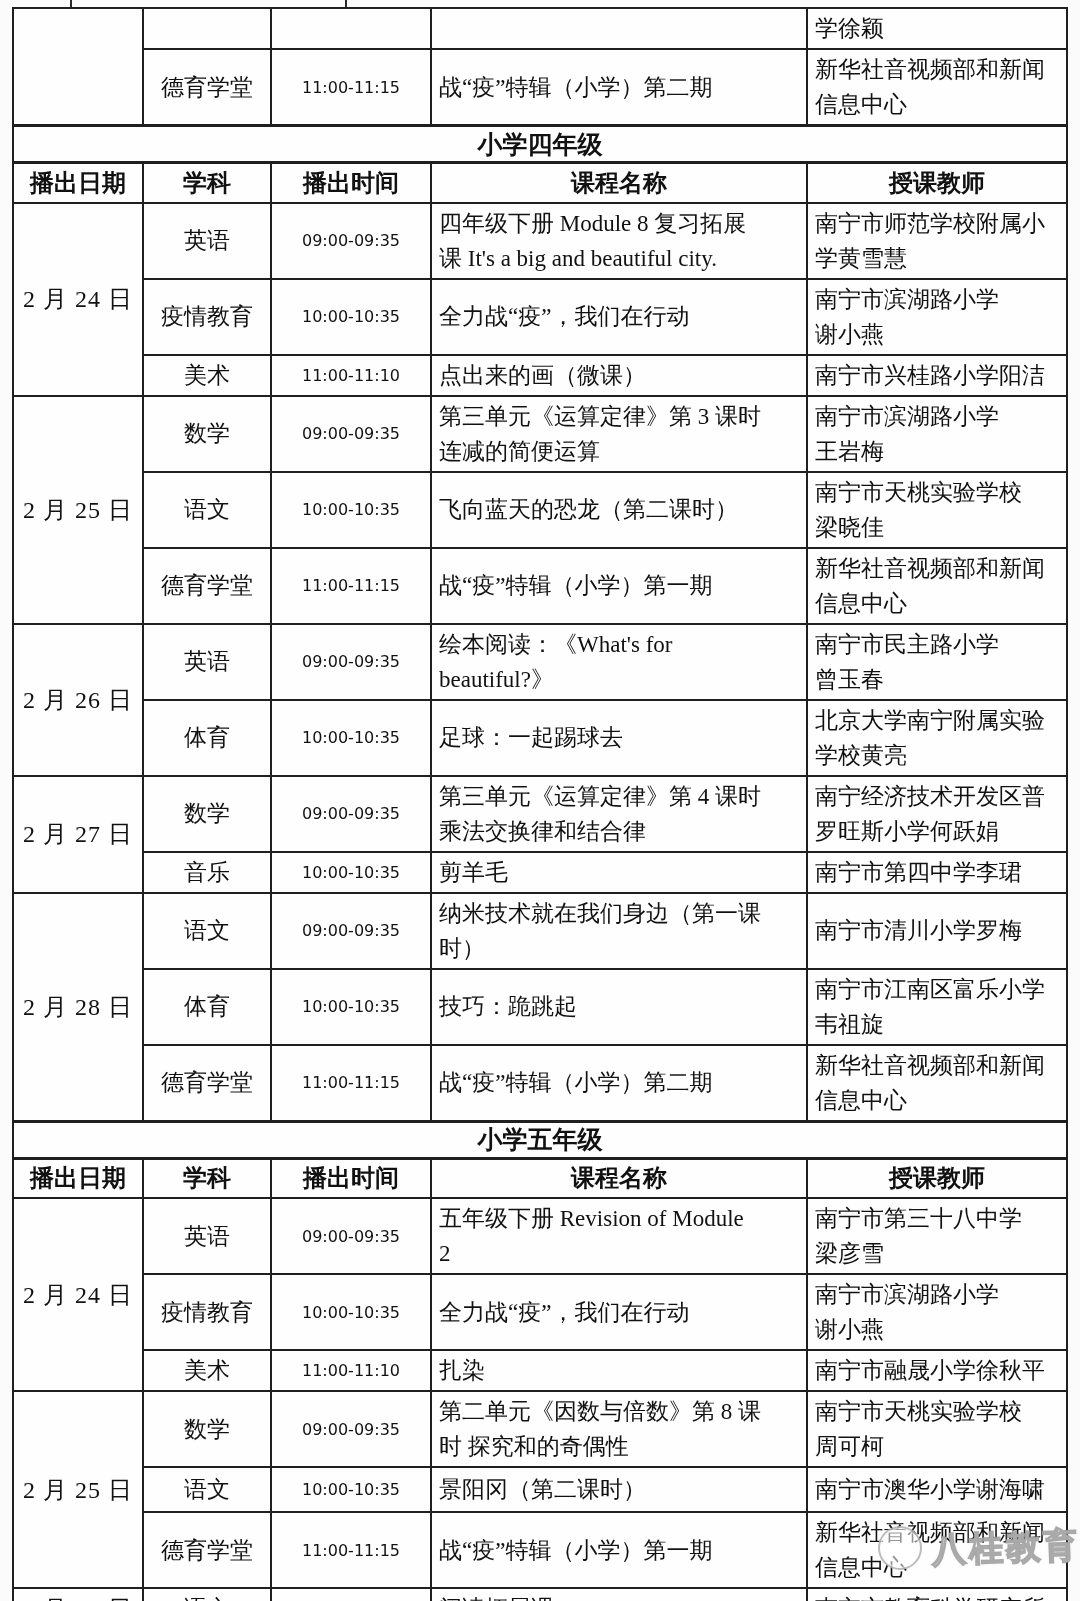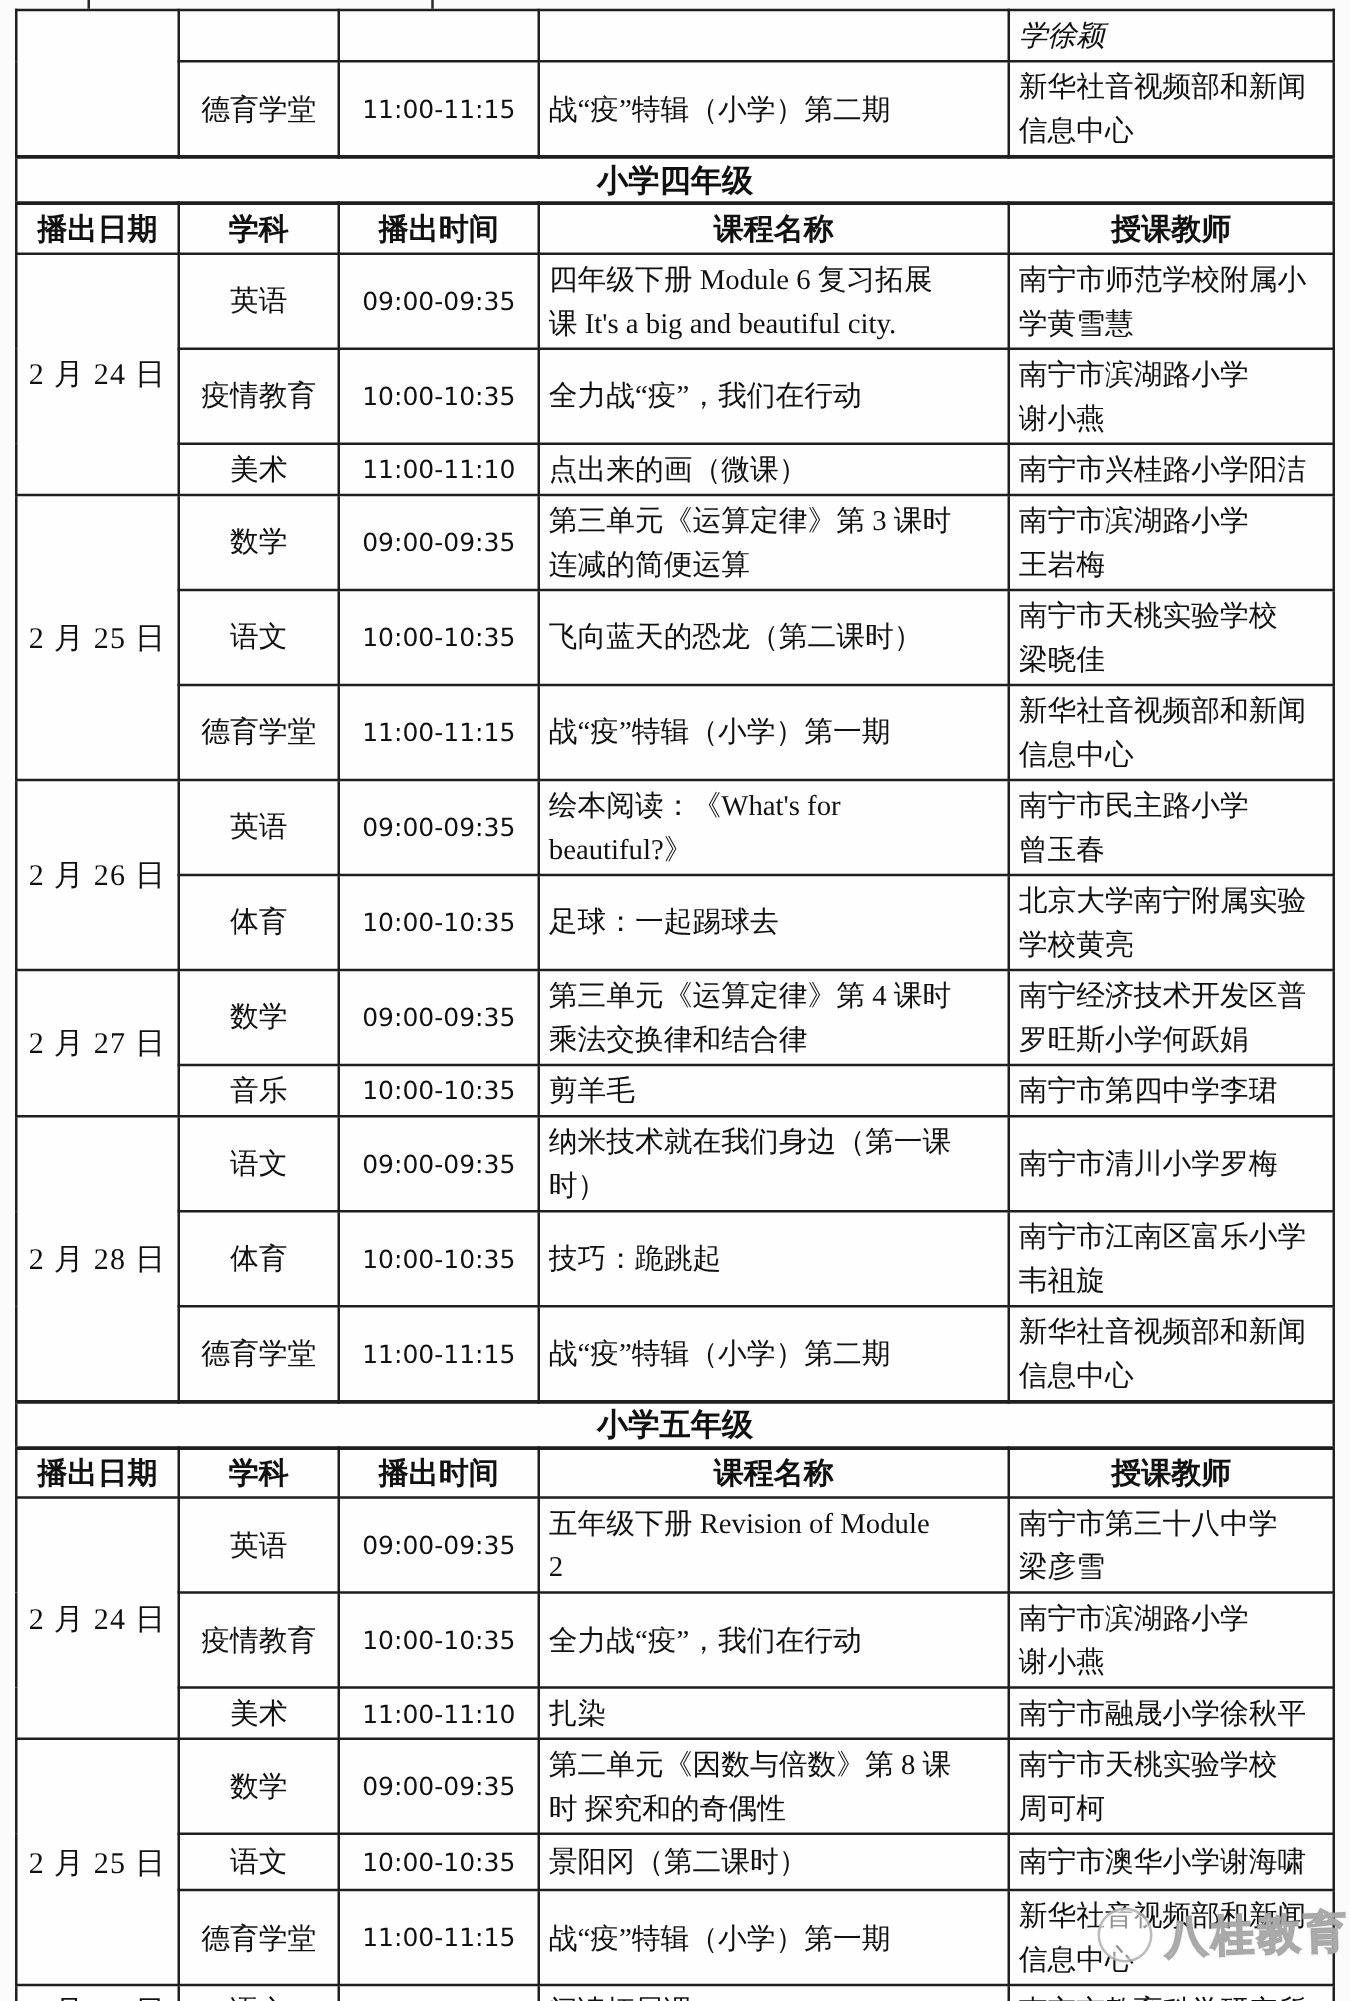--- a/index.html
+++ b/index.html
@@ -21,21 +21,21 @@
   col.c-date{width:130px;}
   col.c-subject{width:128px;}
   col.c-time{width:160px;}
   col.c-course{width:376px;}
   col.c-teacher{width:260px;}
   th{font-size:24px;font-weight:bold;text-align:center;margin-left:20px;}
   td.date{font-size:24px;text-align:center;letter-spacing:1px;}
   td.subject{font-size:23px;text-align:center;margin-top:17px;}
   td.time{
     font-family:"DejaVu Sans","Liberation Sans",sans-serif;
-    font-size:20px;text-align:center;
+    font-size:16px;text-align:center;
   }
   td.course,td.teacher{
     font-size:23px;text-align:left;padding:2px 7px;
     line-height:35px;white-space:pre-line;
   }
   tr.section-row td{
     text-align:center;font-weight:bold;font-size:25px;
     border-top:3px solid #1f1f1f;border-bottom:3px solid #1f1f1f;
   }
   .watermark{
@@ -66,21 +66,21 @@
 
 <table class="schedule">
   <colgroup>
     <col class="c-date">
       <col class="c-subject">
       <col class="c-time">
       <col class="c-course">
       <col class="c-teacher">
   </colgroup>
   <tbody id="schedule-body">
-      <tr style="height: 38px; font-style: italic;">
+      <tr style="height: 38px;">
         <td class="date" rowspan="2"></td>
         <td class="subject"></td>
         <td class="time"></td>
         <td class="course"></td>
         <td class="teacher">学徐颖</td>
       </tr>
       <tr style="height: 73px;">
         <td class="subject">德育学堂</td>
         <td class="time">11:00-11:15</td>
         <td class="course">战“疫”特辑（小学）第二期</td>
@@ -94,21 +94,21 @@
         <th>播出日期</th>
         <th>学科</th>
         <th>播出时间</th>
         <th>课程名称</th>
         <th>授课教师</th>
       </tr>
       <tr style="height: 75px;">
         <td class="date" rowspan="3">2 月 24 日</td>
         <td class="subject">英语</td>
         <td class="time">09:00-09:35</td>
-        <td class="course">四年级下册 Module 6 复习拓展
+        <td class="course">四年级下册 Module 8 复习拓展
 课 It's a big and beautiful city.</td>
         <td class="teacher">南宁市师范学校附属小
 学黄雪慧</td>
       </tr>
       <tr style="height: 75px;">
         <td class="subject">疫情教育</td>
         <td class="time">10:00-10:35</td>
         <td class="course">全力战“疫”，我们在行动</td>
         <td class="teacher">南宁市滨湖路小学
 谢小燕</td>

